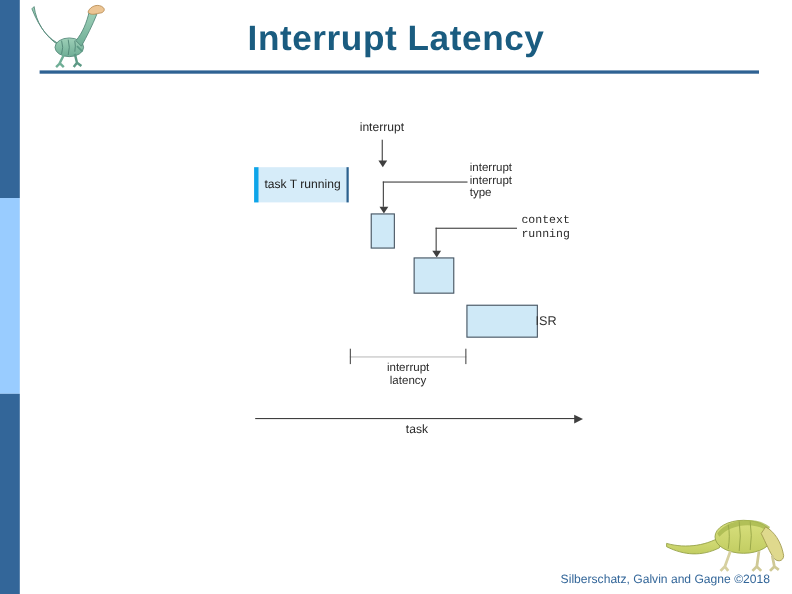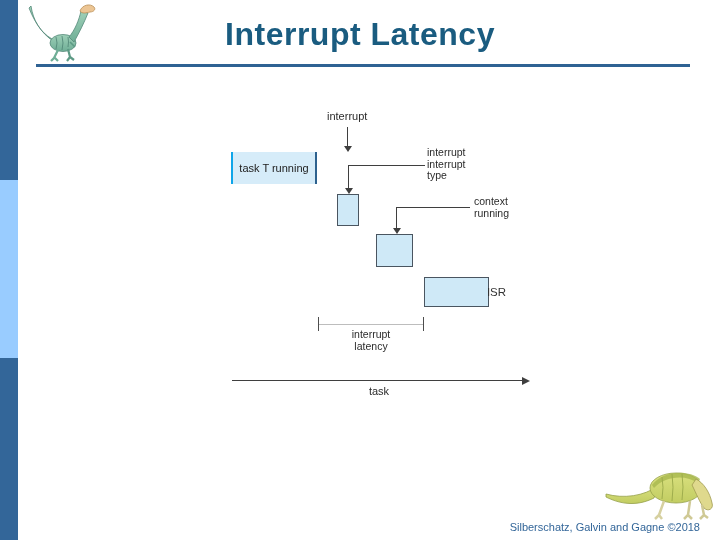--- a/index.html
+++ b/index.html
@@ -24,21 +24,21 @@
   .line { position:absolute; background:#3f3f3f; }
   .dline { position:absolute; background:#bdbdbd; }
   .tick { position:absolute; width:1px; height:14px; background:#4d4d4d; }
   .arrow-down { position:absolute; width:0; height:0;
     border-left:4px solid transparent; border-right:4px solid transparent;
     border-top:6px solid #3f3f3f; }
   .arrow-right { position:absolute; width:0; height:0;
     border-top:4px solid transparent; border-bottom:4px solid transparent;
     border-left:8px solid #3f3f3f; }
   .dbox { position:absolute; background:#cfe9f7; border:1.5px solid #4a5560; box-sizing:border-box; }
-  .task-box { position:absolute; background:#d6ecf9; border-left:2px solid #0ea5e9; border-right:2px solid #2d618e;
+  .task-box { position:absolute; background:#d6ecf9; border-left:4px solid #0ea5e9; border-right:2px solid #2d618e;
     box-sizing:border-box; display:flex; align-items:center; justify-content:center;
     font-size:11px; color:#222; }
   .dtext { position:absolute; font-size:11px; line-height:11.5px; color:#2b2b2b; }
   .dtext.center { text-align:center; }
   .isr-label { display:flex; align-items:center; justify-content:center; width:100%; height:100%;
     font-size:11.5px; color:#333;padding-left:40px; }
 
   
   .footer-text { position:absolute; top:521px; font-size:11px; color:#336699; }
   .footer-sup { font-size:7.5px; position:relative; top:-3.5px; }
@@ -97,21 +97,21 @@
     <div>interrupt</div>
     <div>type</div>
   </div>
 
   <div class="line" style="left:396px; top:207px; width:74px; height:1px;"></div>
   <div class="line" style="left:396px; top:207px; width:1px; height:22px;"></div>
   <div class="arrow-down" style="left:393px; top:228px;"></div>
 
   <div class="dbox" style="left:376px; top:234px; width:37px; height:33px;"></div>
 
-  <div class="dtext" style="left:474px; top:196px; font-size:10.5px;">
+  <div class="dtext" style="left:474px; top:196px; font-size:10.5px;font-family:Liberation Mono, monospace;">
     <div>context</div>
     <div>running</div>
   </div>
 
   <div class="dbox" style="left:424px; top:277px; width:65px; height:30px;">
     <div class="isr-label">ISR</div>
   </div>
 
   <div class="dline" style="left:318px; top:324px; width:106px; height:1px;"></div>
   <div class="tick" style="left:318px; top:317px;"></div>

